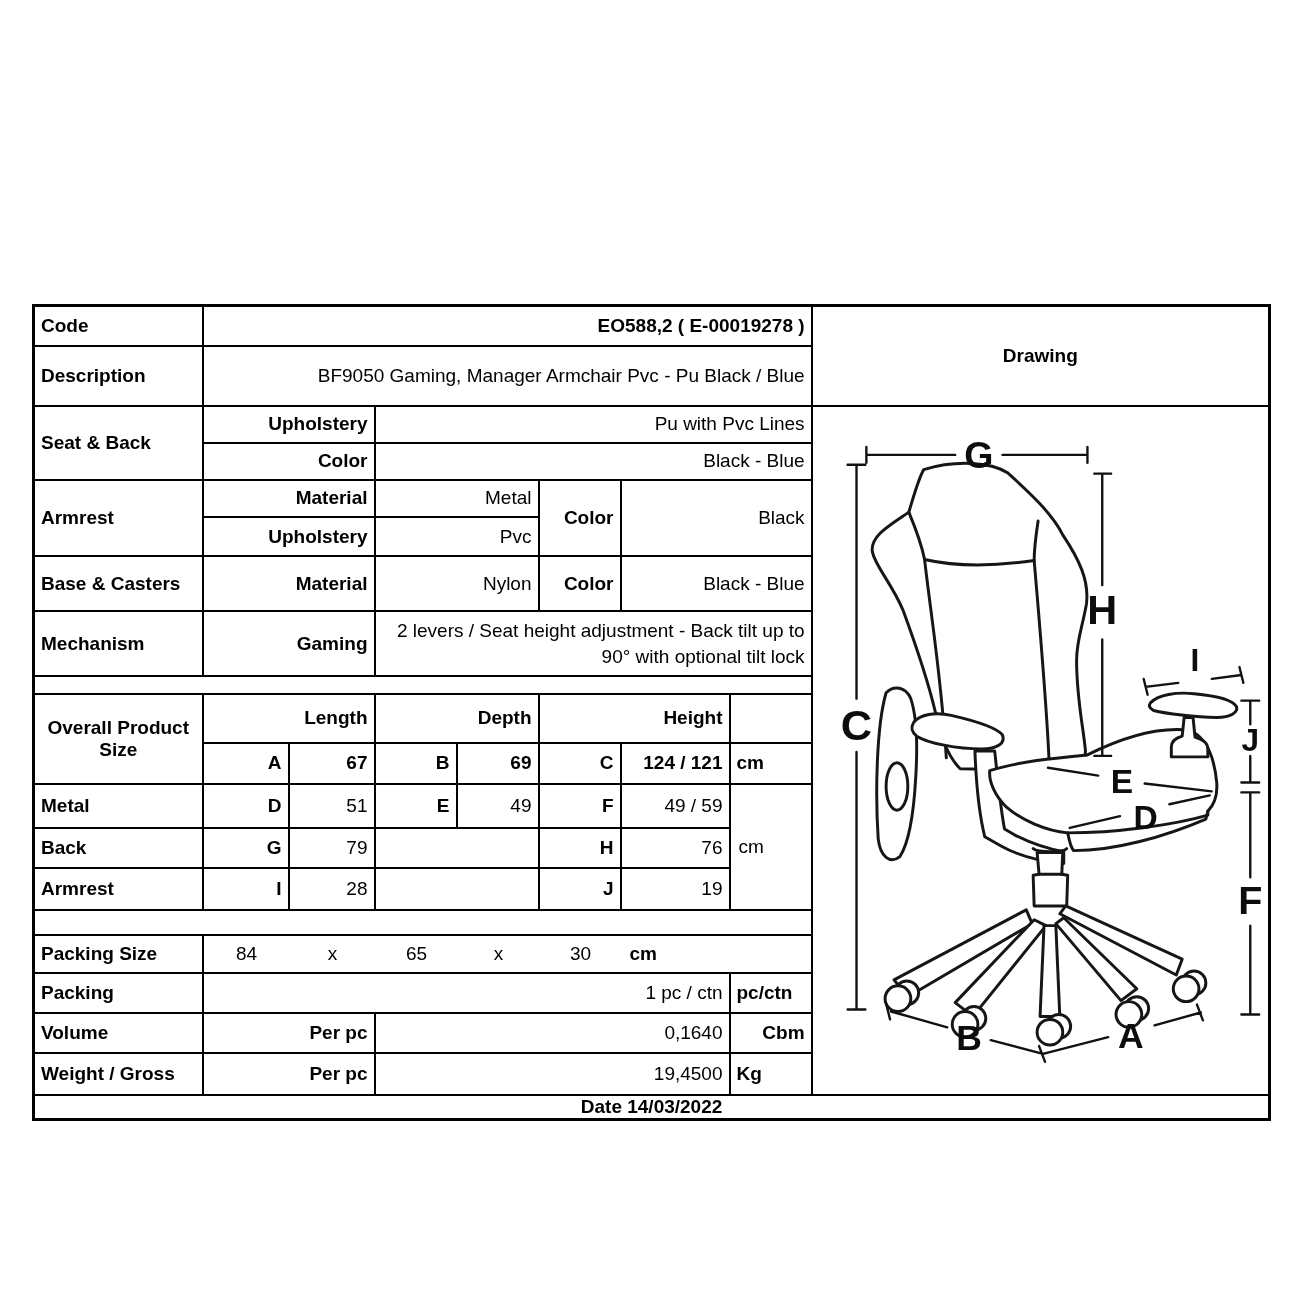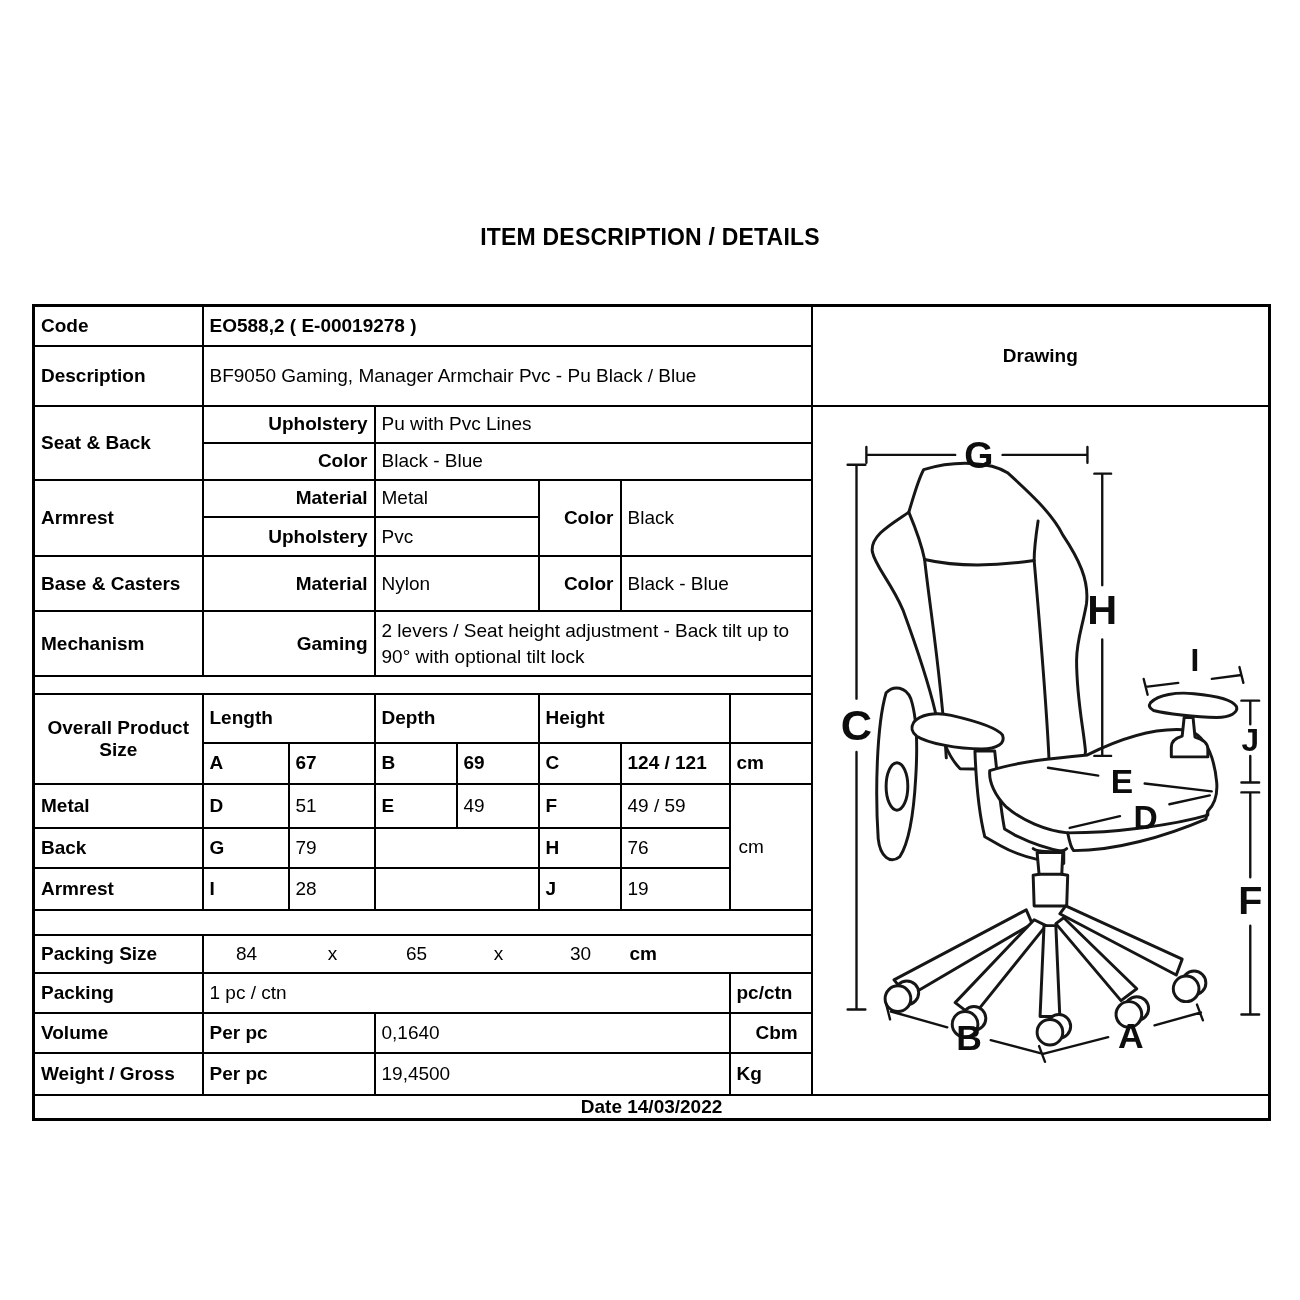--- a/index.html
+++ b/index.html
@@ -18,21 +18,21 @@
   table.spec td{
     border:2px solid #000;
     font-size:19px;
     padding:0 6px;
     overflow:hidden;
     vertical-align:middle;
     background:#fff;
   }
   td.lbl{font-weight:bold;text-align:left;padding-left:8px;}
   td.sub{font-weight:bold;text-align:right;padding-left:8px;}
-  td.val{text-align:left;}
+  td.val{text-align:right;}
   td.bold{font-weight:bold;}
   td.gray{background:#ececec;}
   td.yellow{background:#fbf7c8;}
   td.spacer{background:#ececec;padding:0;}
   td.mech{line-height:1.35;}
   td.drawhead{text-align:center;font-weight:bold;font-size:21px;}
   td.drawcell{padding:0;vertical-align:top;}
   td.datecell{text-align:center;font-weight:bold;font-size:19px;}
   .packgrid{
     display:grid;
@@ -41,21 +41,20 @@
   }
   .packgrid span{text-align:center;}
   .packgrid .unit{text-align:left;padding-left:8px;font-weight:bold;}
   svg text{font-family:"Liberation Sans",sans-serif;font-weight:bold;fill:#0d0d0d;}
 </style>
 </head>
 <body>
 
 <div class="sheet">
 
-  <div class="page-title">ITEM DESCRIPTION / DETAILS</div>
 
   <table class="spec">
     <colgroup>
       <col style="width:169px">
         <col style="width:86px">
         <col style="width:86px">
       <col style="width:82px">
         <col style="width:82px">
         <col style="width:82px">
       <col style="width:109px">
@@ -264,21 +263,21 @@
     <tr style="height:40px">
       <td class="lbl gray">Packing</td>
       <td class="val gray" colspan="6">1 pc / ctn</td>
       <td class="gray bold" style="text-align:left;">pc/ctn</td>
     </tr>
 
     <tr style="height:40px">
       <td class="lbl">Volume</td>
       <td class="val bold" colspan="2">Per pc</td>
       <td class="val" colspan="4">0,1640</td>
-      <td class="bold" style="text-align:center;padding-left:18px;">Cbm</td>
+      <td class="bold" style="text-align:right;padding-left:18px;">Cbm</td>
     </tr>
 
     <tr style="height:42px">
       <td class="lbl gray">Weight / Gross</td>
       <td class="val bold gray" colspan="2">Per pc</td>
       <td class="val gray" colspan="4">19,4500</td>
       <td class="gray bold" style="text-align:left;">Kg</td>
     </tr>
 
     <tr style="height:23px">

